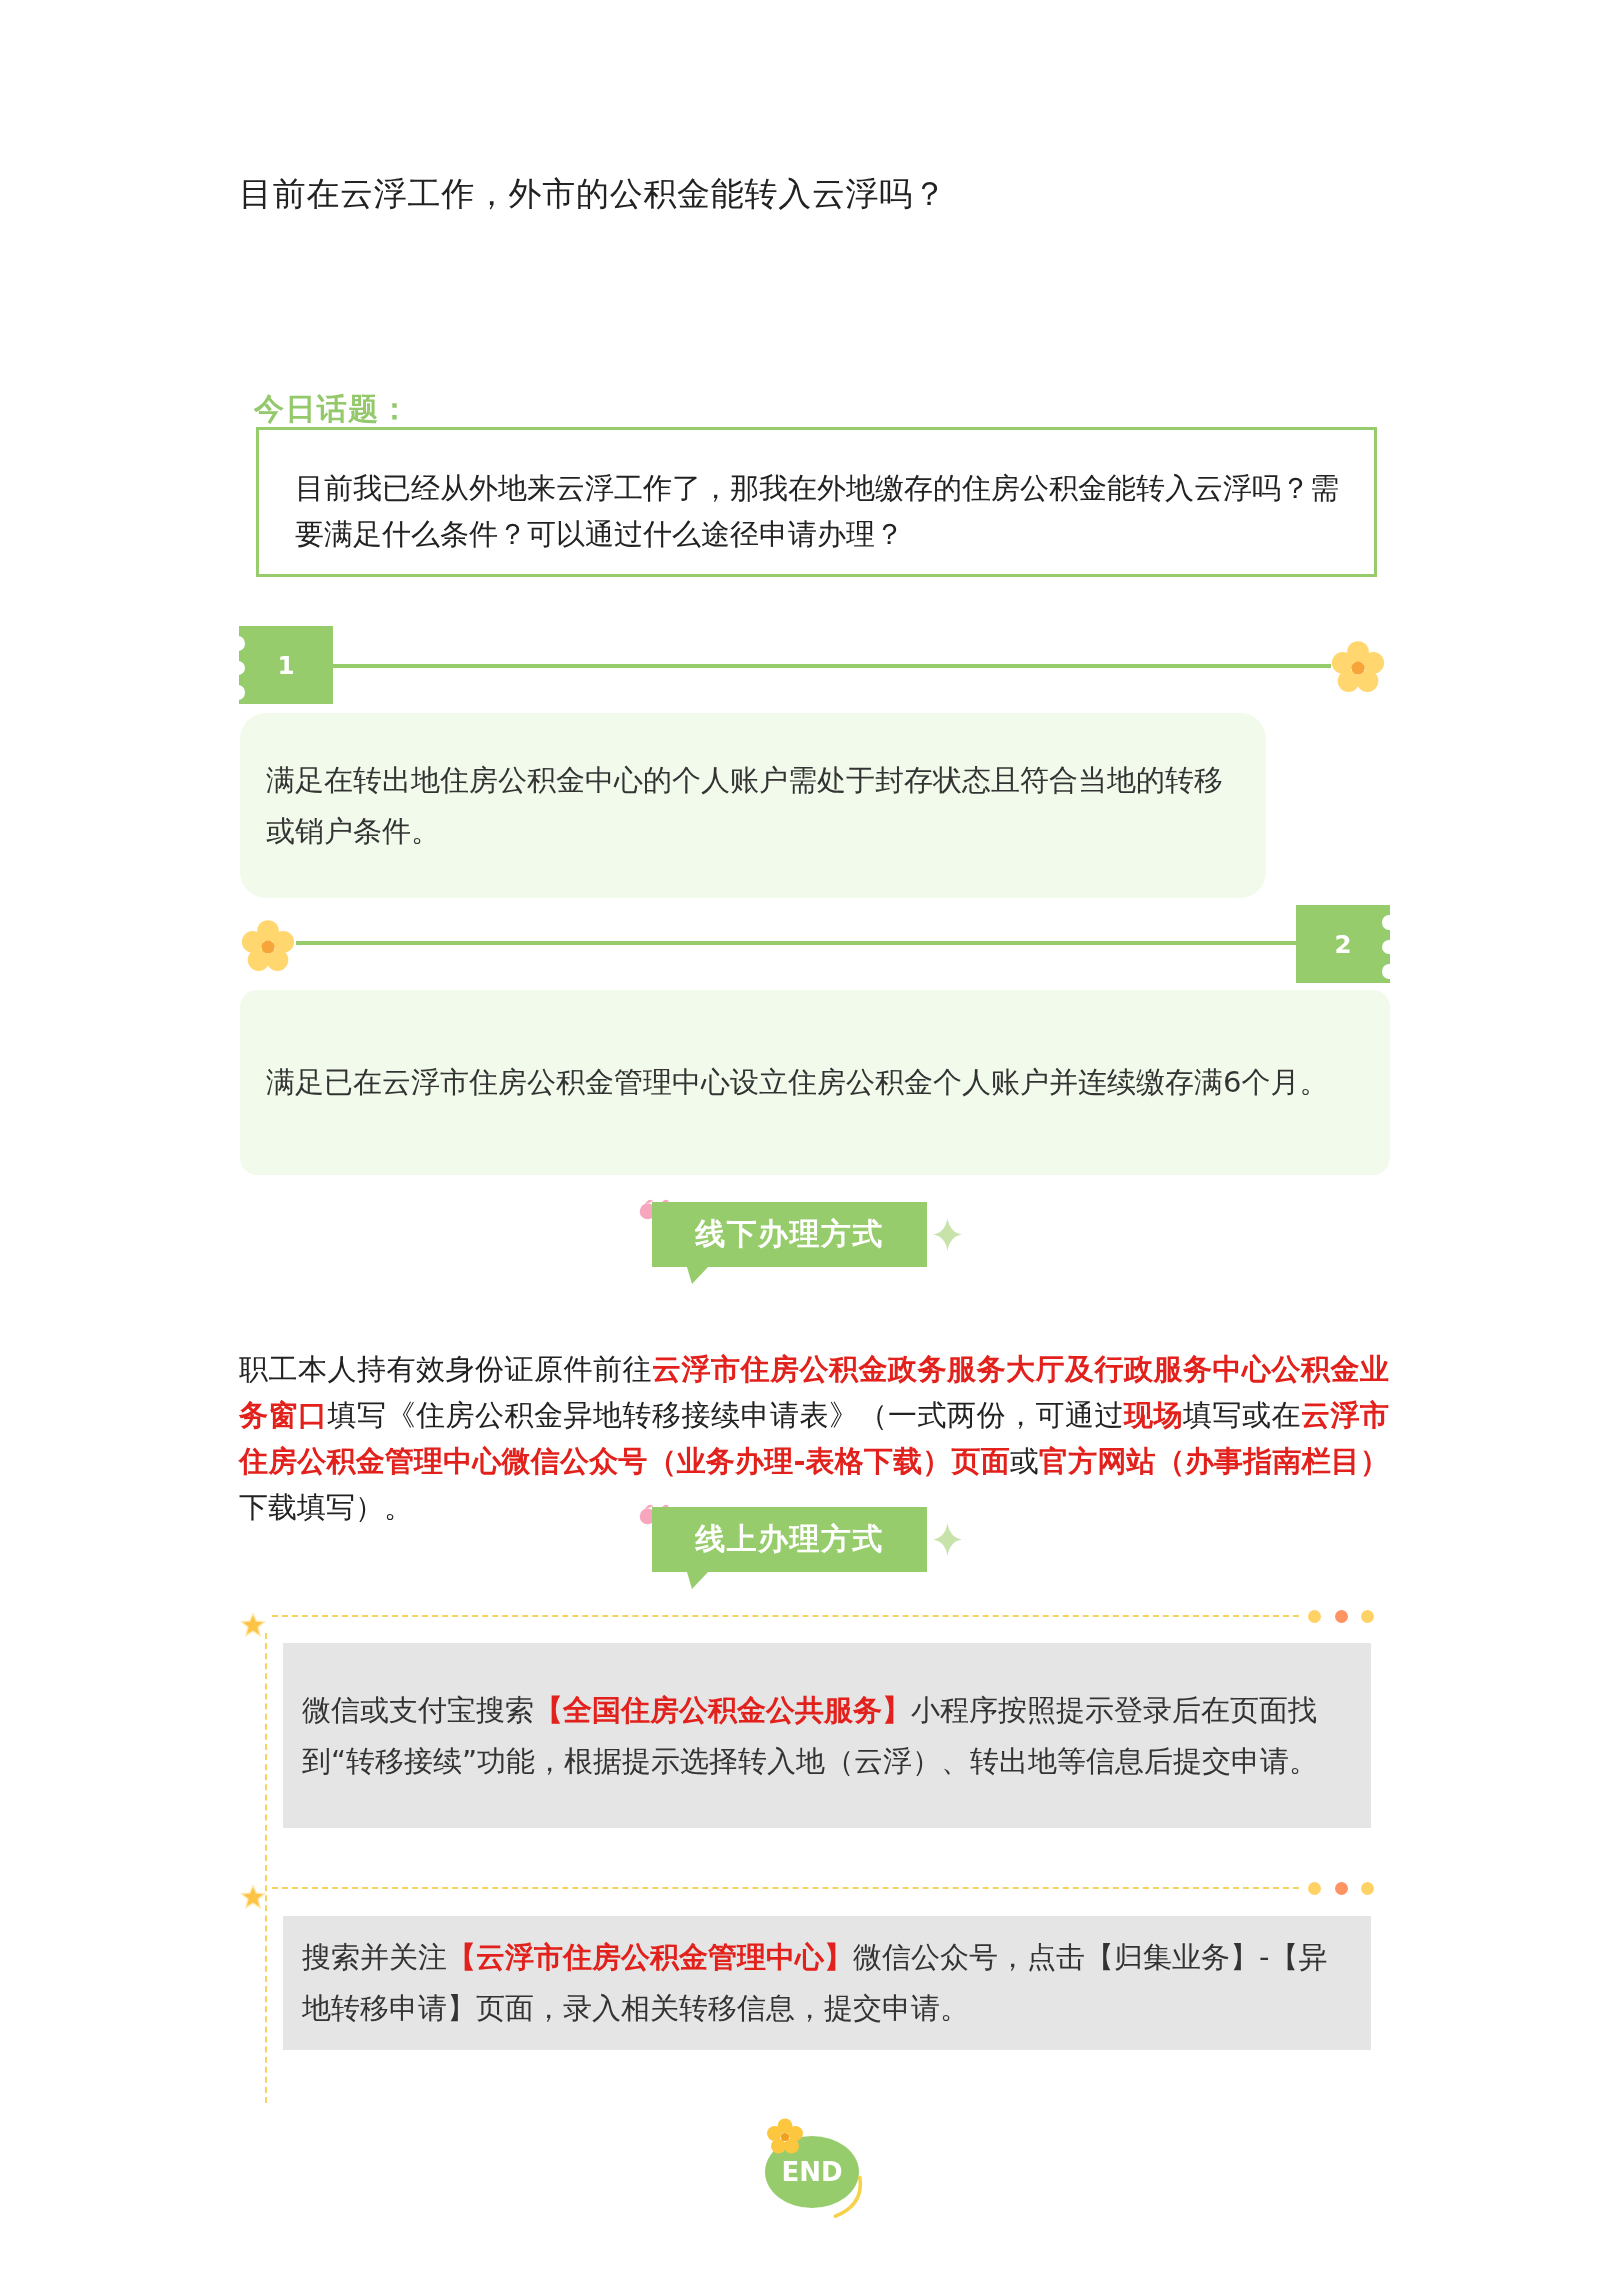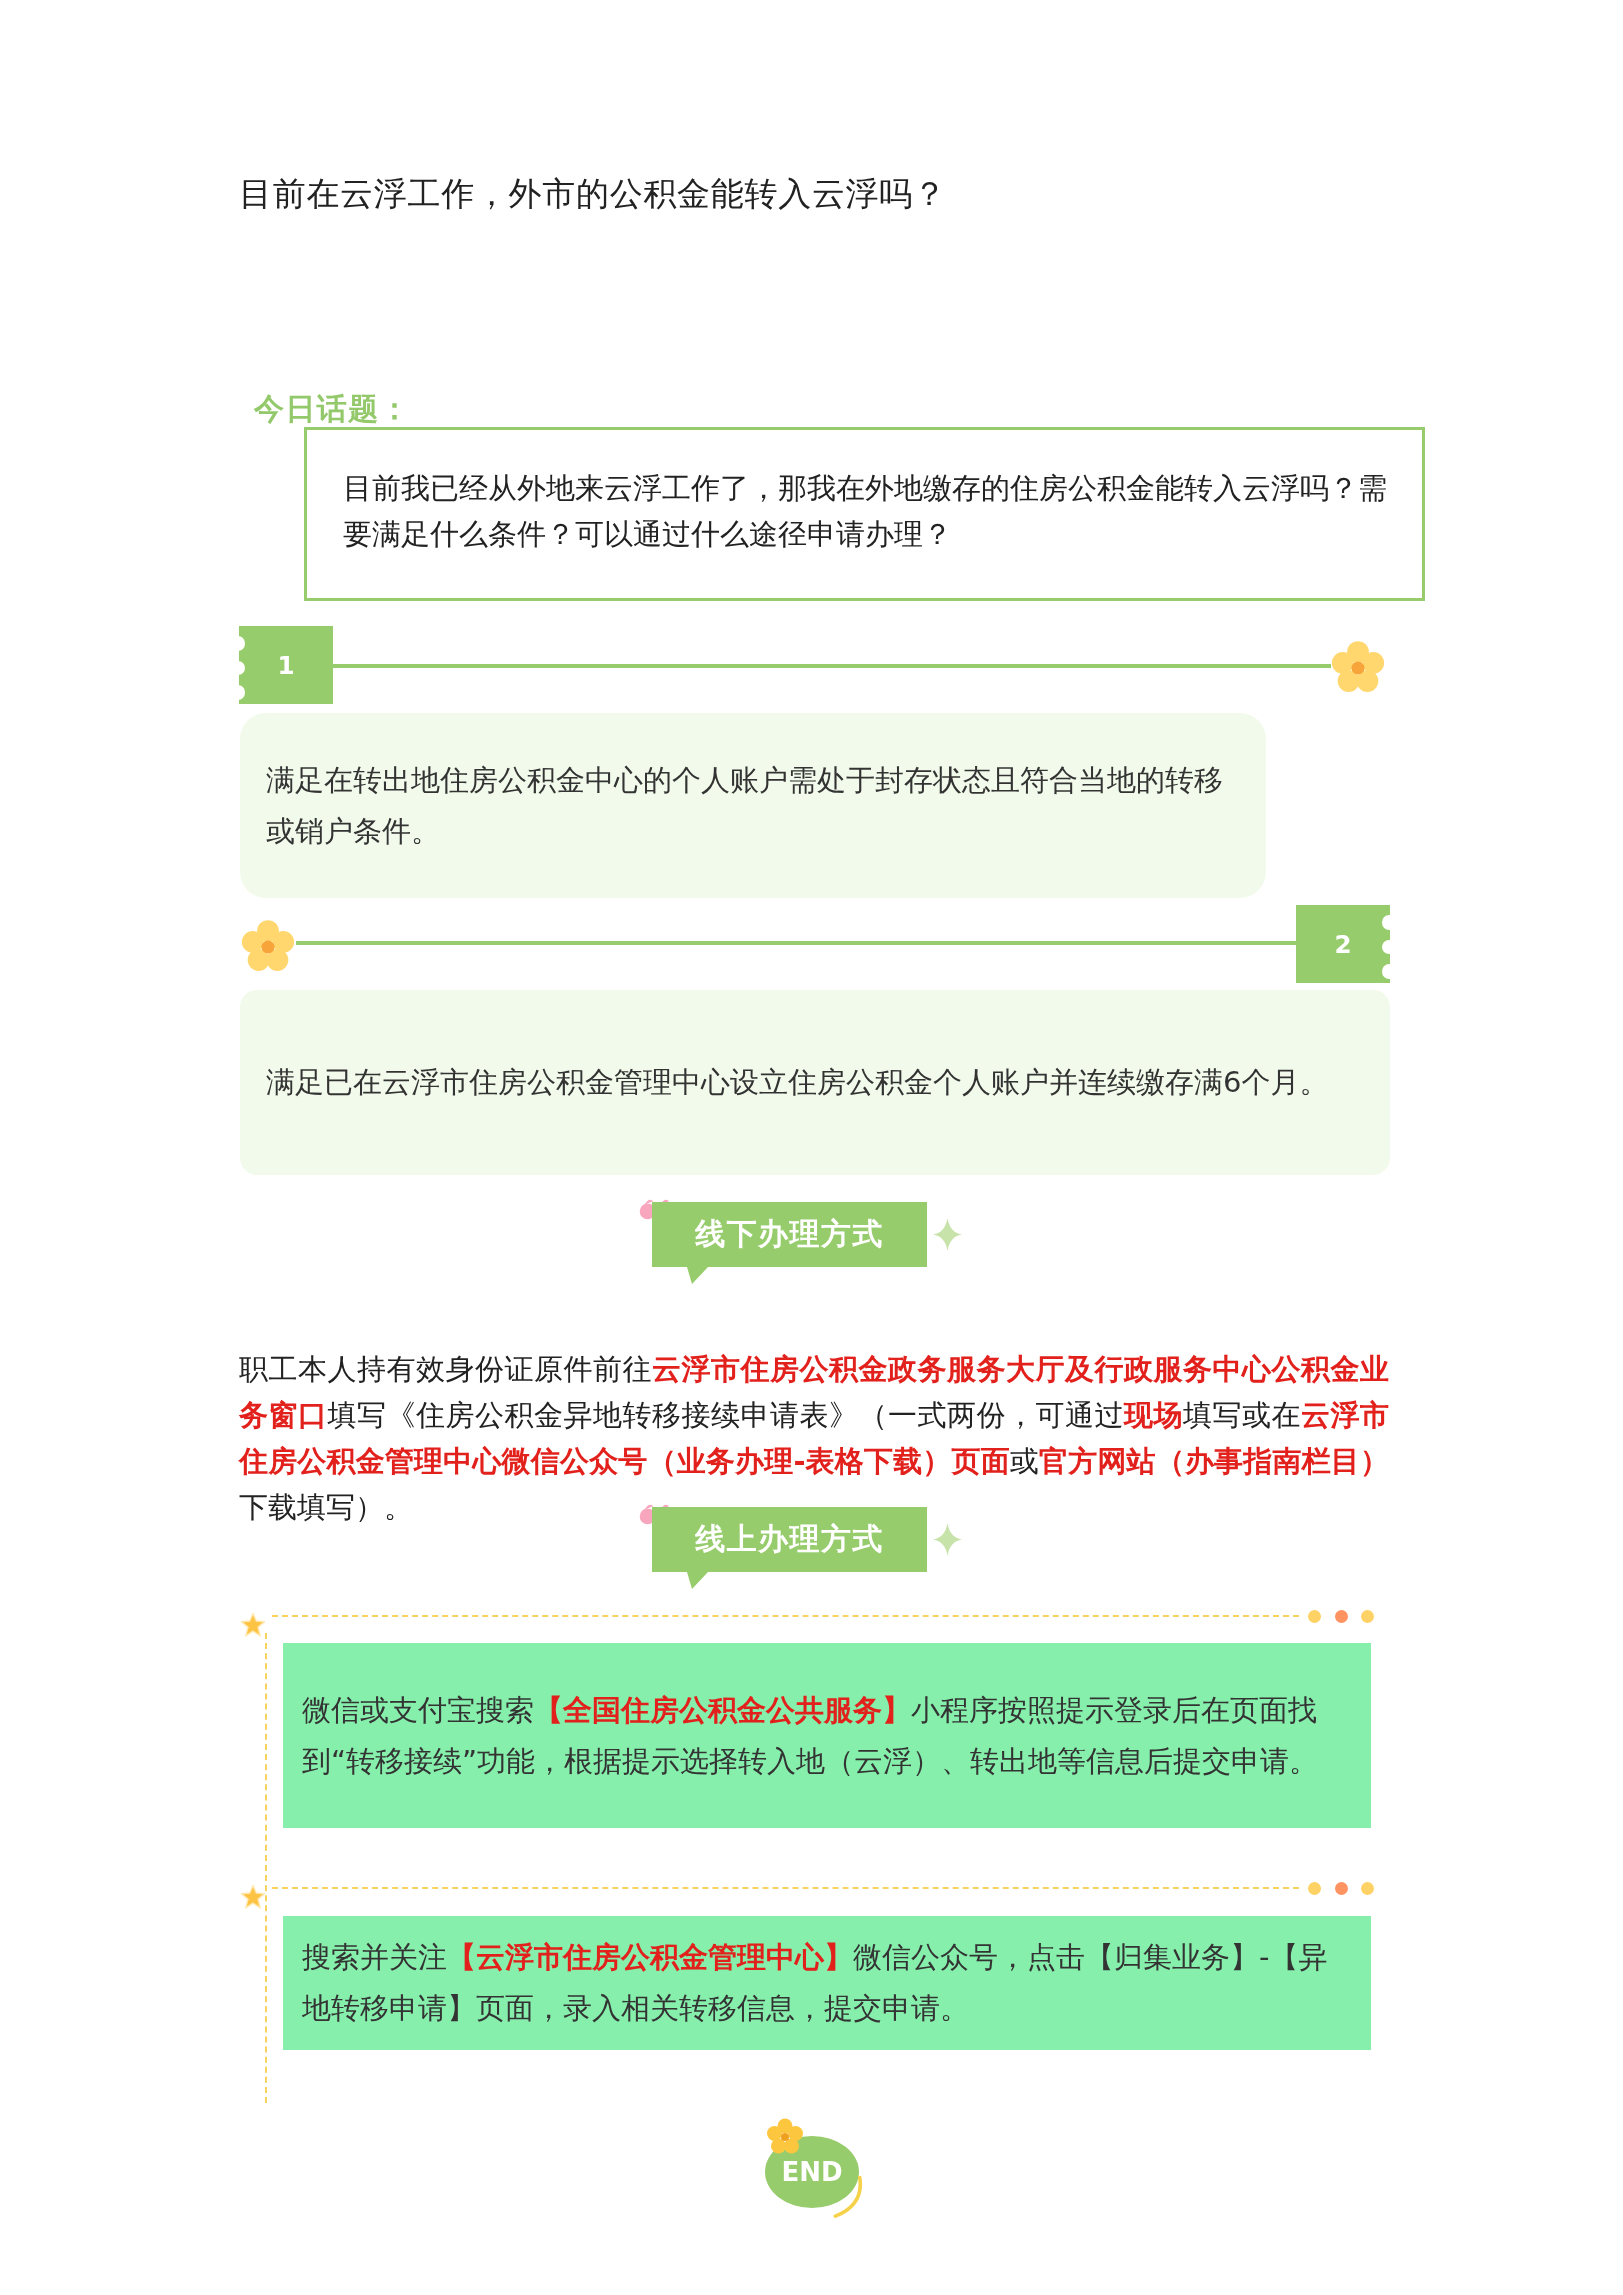--- a/index.html
+++ b/index.html
@@ -1,32 +1,32 @@
 <!DOCTYPE html>
 <html style="font-size:11.6px"><head>
 <meta charset="utf-8">
 <style>
   html, body { margin:0; padding:0; background:#ffffff; }
   body { width:1623px; height:2295px; position:relative; font-family:"DejaVu Sans","Liberation Sans",sans-serif; color:#333; overflow:hidden; }
   .abs { position:absolute; }
   .title { left:239px; top:172px; font-size:33px; color:#222; letter-spacing:0.7px; }
   .topic-label { left:254px; top:389px; font-size:30px; font-weight:bold; color:#93c96b; letter-spacing:1.4px; }
-  .topic-box { left:256px; top:427px; width:1121px; height:174px; border:3.6px solid #97cc6c; box-sizing:border-box;margin-left:48px; }
+  .topic-box { left:256px; top:427px; width:1121px; height:150px; border:3.6px solid #97cc6c; box-sizing:border-box; }
   .topic-text { position:absolute; left:36px; top:35px; right:29px; font-size:29px; line-height:46px; color:#222; }
   .num-tag { width:94px; height:78px; background:#97cc6c; color:#fff; font-weight:bold; font-size:24.6px; display:flex; align-items:center; justify-content:center; }
   .hline { height:3.6px; background:#97cc6c; }
   .card { background:#f2fbeb; border-radius:26px; box-sizing:border-box; padding:0 26px; font-size:29px; line-height:51px; color:#333; display:flex; align-items:center; }
   .banner { width:275px; height:65px; background:#97cc6c; color:#fff; font-weight:bold; font-size:30px; display:flex; align-items:center; justify-content:center; letter-spacing:1.4px; }
   .banner-tail { width:0; height:0; border-left:5.8px solid transparent; border-right:16px solid transparent; border-top:17.4px solid #97cc6c; }
   .para { left:239px; top:1307px; width:1150px; font-size:29px; line-height:46px; color:#222; text-align:justify;margin-top:39px; }
   .red { color:#e2211c; font-weight:bold; }
   .dash-h { height:0; border-top:2.9px dashed #f8d25f; }
   .dash-v { width:0; border-left:2.2px dashed #f8d25f; }
   .dot { width:13px; height:13px; border-radius:50%; }
-  .online-card { background:#86efac; box-sizing:border-box; padding:14.5px 19px; font-size:29px; line-height:51px; color:#333; display:flex; align-items:center; }
+  .online-card { background:#e5e5e5; box-sizing:border-box; padding:14.5px 19px; font-size:29px; line-height:51px; color:#333; display:flex; align-items:center; }
   .end-oval { width:94px; height:72px; background:#97cc6c; border-radius:50%; color:#fff; font-weight:bold; font-size:26px; display:flex; align-items:center; justify-content:center; }
 </style>
 </head>
 <body>
 
 <div class="abs title">目前在云浮工作，外市的公积金能转入云浮吗？</div>
 
 <div class="abs topic-label">今日话题：</div>
 <div class="abs topic-box">
   <div class="topic-text">目前我已经从外地来云浮工作了，那我在外地缴存的住房公积金能转入云浮吗？需要满足什么条件？可以通过什么途径申请办理？</div>

